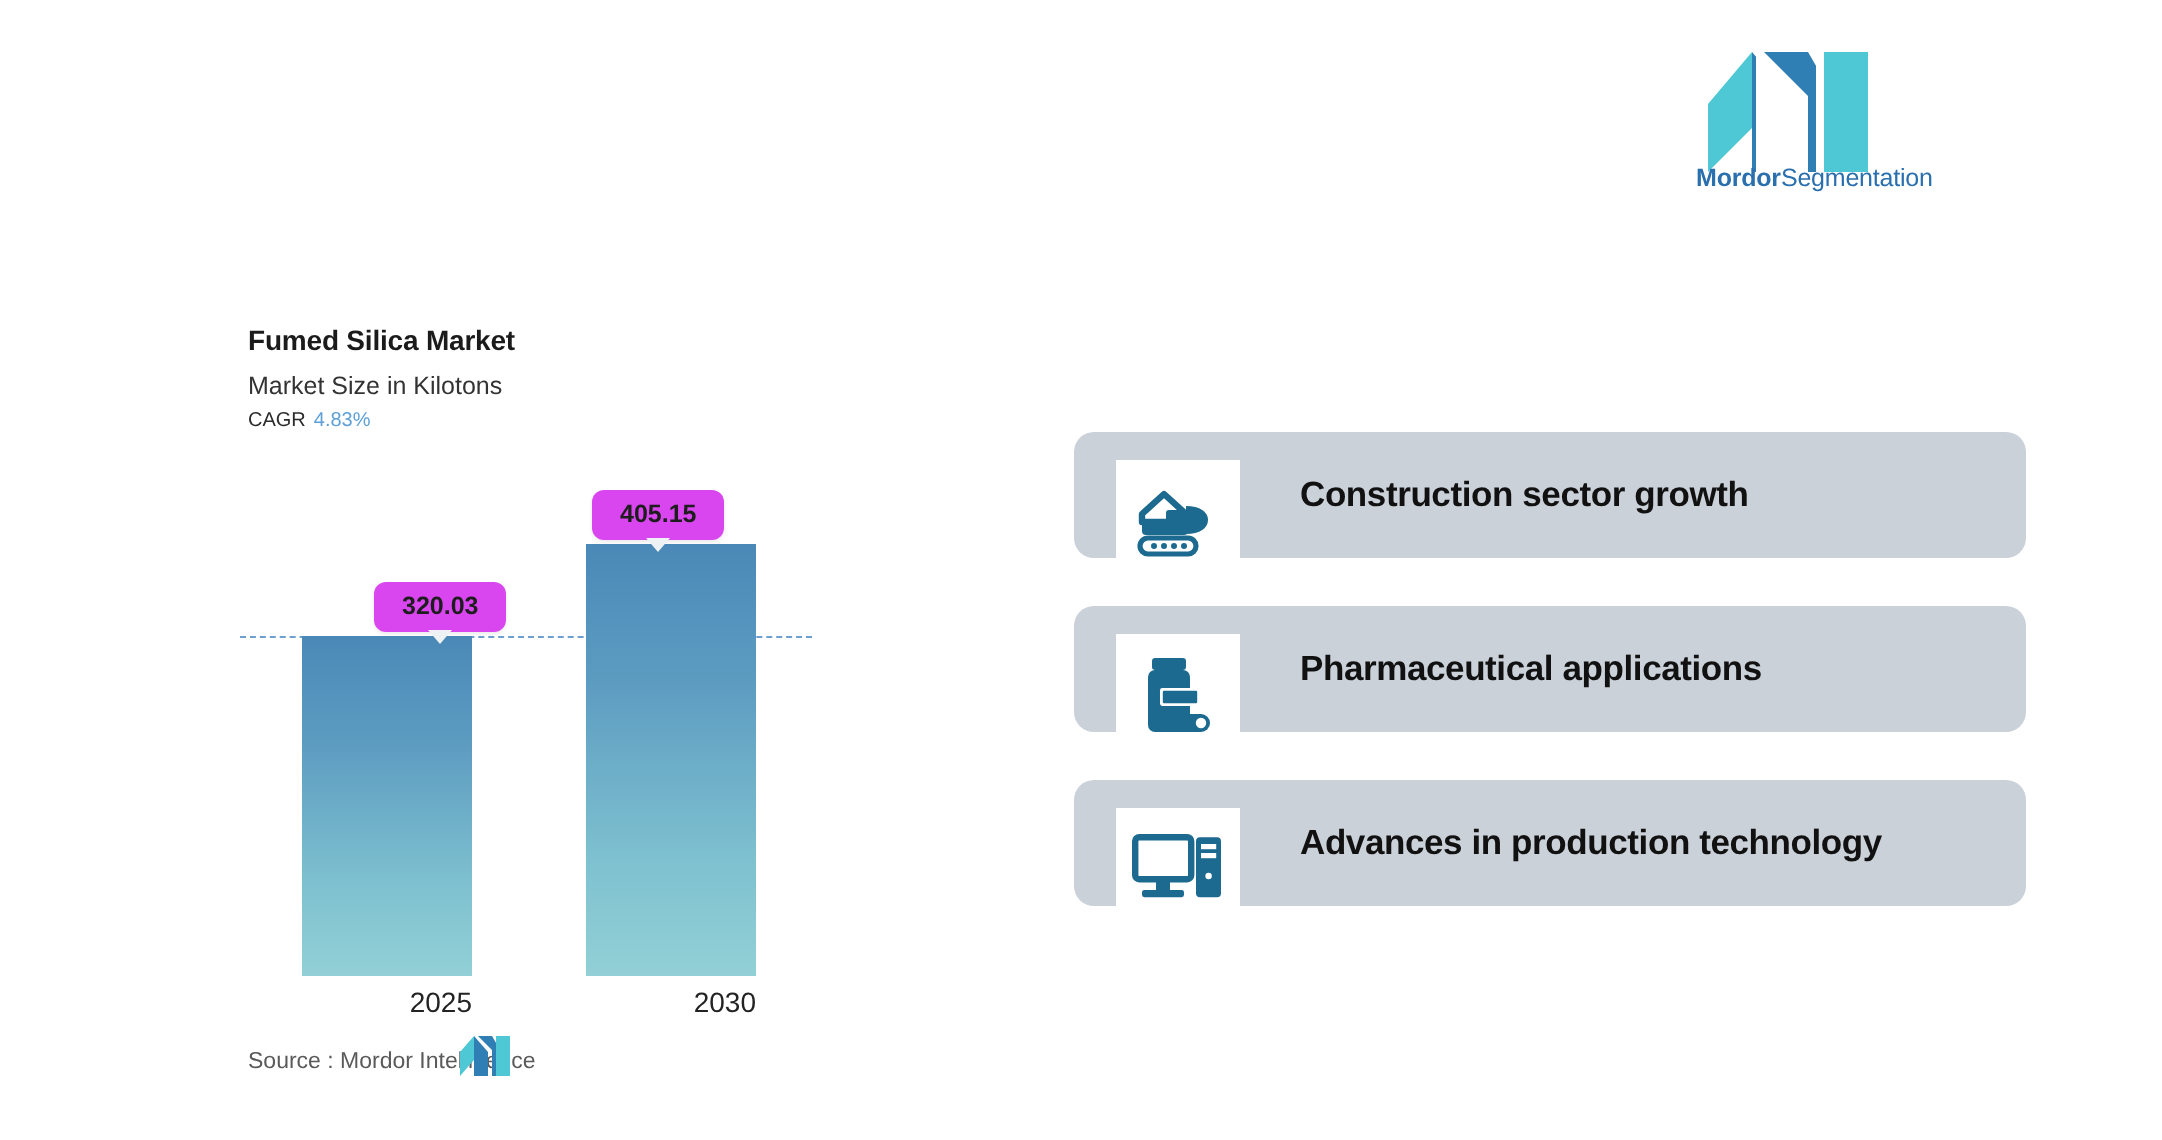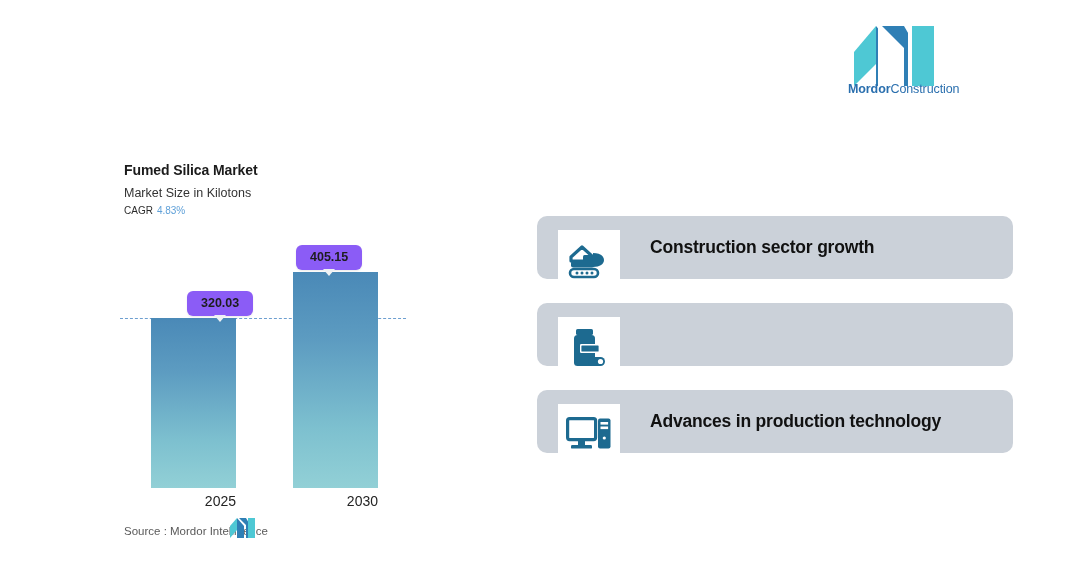--- a/index.html
+++ b/index.html
@@ -72,21 +72,21 @@
     position: absolute;
     bottom: 72px;
     width: 85px;
     background: linear-gradient(180deg, #4a89b7 0%, #5d9cc1 32%, #7dc0cf 72%, #92d0d6 100%);
   }
   .bar-a { left: 151px; height: 170px; }
   .bar-b { left: 293px; height: 216px; }
 
   .bar-label {
     position: absolute;
-    background: #8b5cf6;
+    background: #d946ef;
     border-radius: 6px;
     padding: 5px 14px 6px;
     font-size: 12.5px;
     font-weight: 700;
     color: #1d1d1d;
     box-shadow: 0 1px 2px rgba(0,0,0,0.09);
     white-space: nowrap;
   }
   .bar-label::after {
     content: "";
@@ -167,21 +167,21 @@
       <polygon points="2,62 2,28 24,2 24,40" fill="#4ec8d4"></polygon>
       <polygon points="24,2 24,62 46,62 46,28" fill="#2f7fb5"></polygon>
       <polygon points="26,2 48,2 48,62 26,62" fill="#ffffff"></polygon>
       <polygon points="30,2 52,2 74,40 74,2 74,62 52,62 52,24" fill="#2f7fb5"></polygon>
       <polygon points="56,2 78,2 78,62 56,62" fill="#ffffff"></polygon>
       <polygon points="60,2 82,2 82,62 60,62" fill="#4ec8d4"></polygon>
       <rect x="84" y="2" width="10" height="60" fill="#ffffff"></rect>
     </svg>
   </div>
   <div class="brand-wordmark">
-    <span class="bw-bold">Mordor</span><span class="bw-light">Construction</span>
+    <span class="bw-bold">Mordor</span><span class="bw-light">Segmentation</span>
   </div>
 
   <div class="chart-panel">
     <div class="chart-title">Fumed Silica Market</div>
     <div class="chart-subtitle">Market Size in Kilotons</div>
     <div class="chart-cagr">
       <span>CAGR</span><span class="cagr-value">4.83%</span>
     </div>
 
     <div class="plot">
@@ -234,20 +234,21 @@
       <div class="card-icon-box">
         <svg width="40" height="42" viewBox="0 0 40 42" aria-hidden="true">
           <rect x="7" y="2" width="17" height="6" rx="1.6" fill="#1d6a90"></rect>
           <rect x="5" y="8" width="21" height="31" rx="3.5" fill="#1d6a90"></rect>
           <rect x="11" y="17" width="20" height="9" rx="1.2" fill="#ffffff"></rect>
           <rect x="12.4" y="18.4" width="17.2" height="6.2" rx="0.6" fill="#1d6a90"></rect>
           <rect x="19" y="30" width="17" height="9" rx="4.5" fill="#1d6a90"></rect>
           <circle cx="31.5" cy="34.5" r="2.6" fill="#ffffff"></circle>
         </svg>
       </div>
+      <div class="card-text">Pharmaceutical applications</div>
     </div>
 
     <div class="card">
       <div class="card-icon-box">
         <svg width="46" height="38" viewBox="0 0 46 38" aria-hidden="true">
           <rect x="1.6" y="2.6" width="28" height="21" rx="2" fill="none" stroke="#1d6a90" stroke-width="3.2"></rect>
           <rect x="6" y="7" width="19" height="12" fill="#ffffff"></rect>
           <rect x="12" y="24" width="7" height="5" fill="#1d6a90"></rect>
           <rect x="5" y="29" width="21" height="3.6" rx="1.2" fill="#1d6a90"></rect>
           <rect x="32" y="2.6" width="12.5" height="30" rx="2" fill="#1d6a90"></rect>

